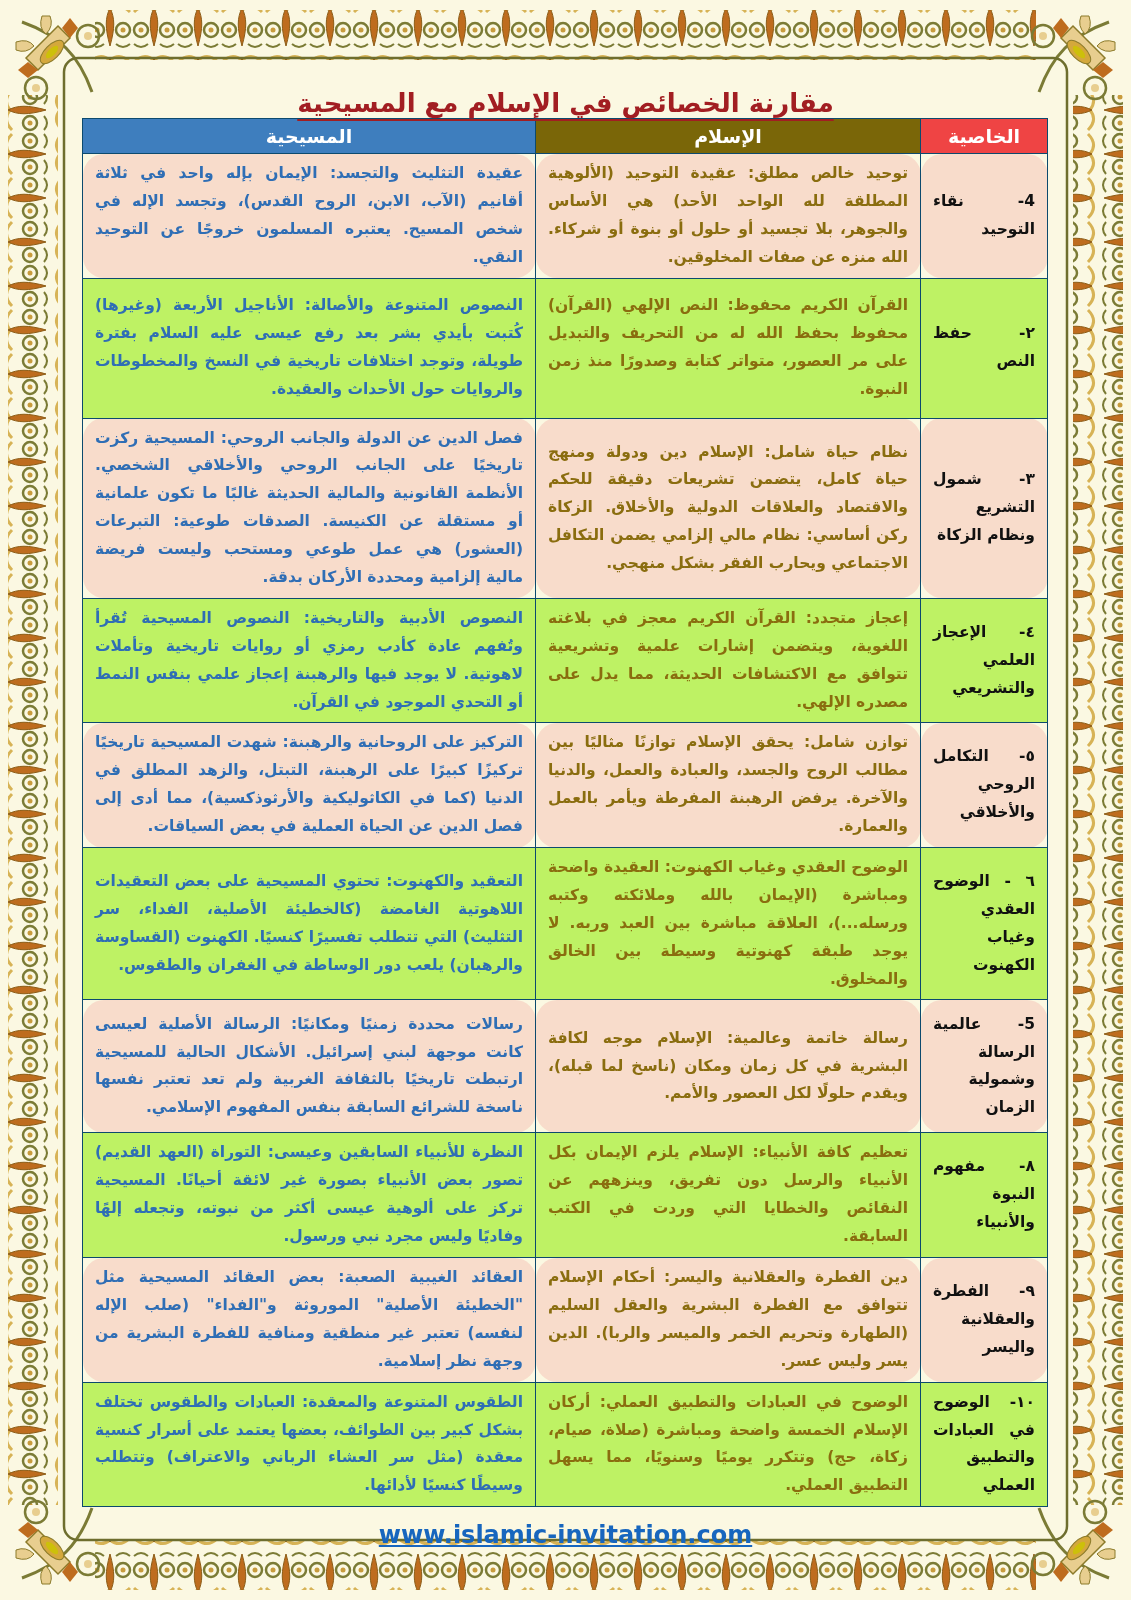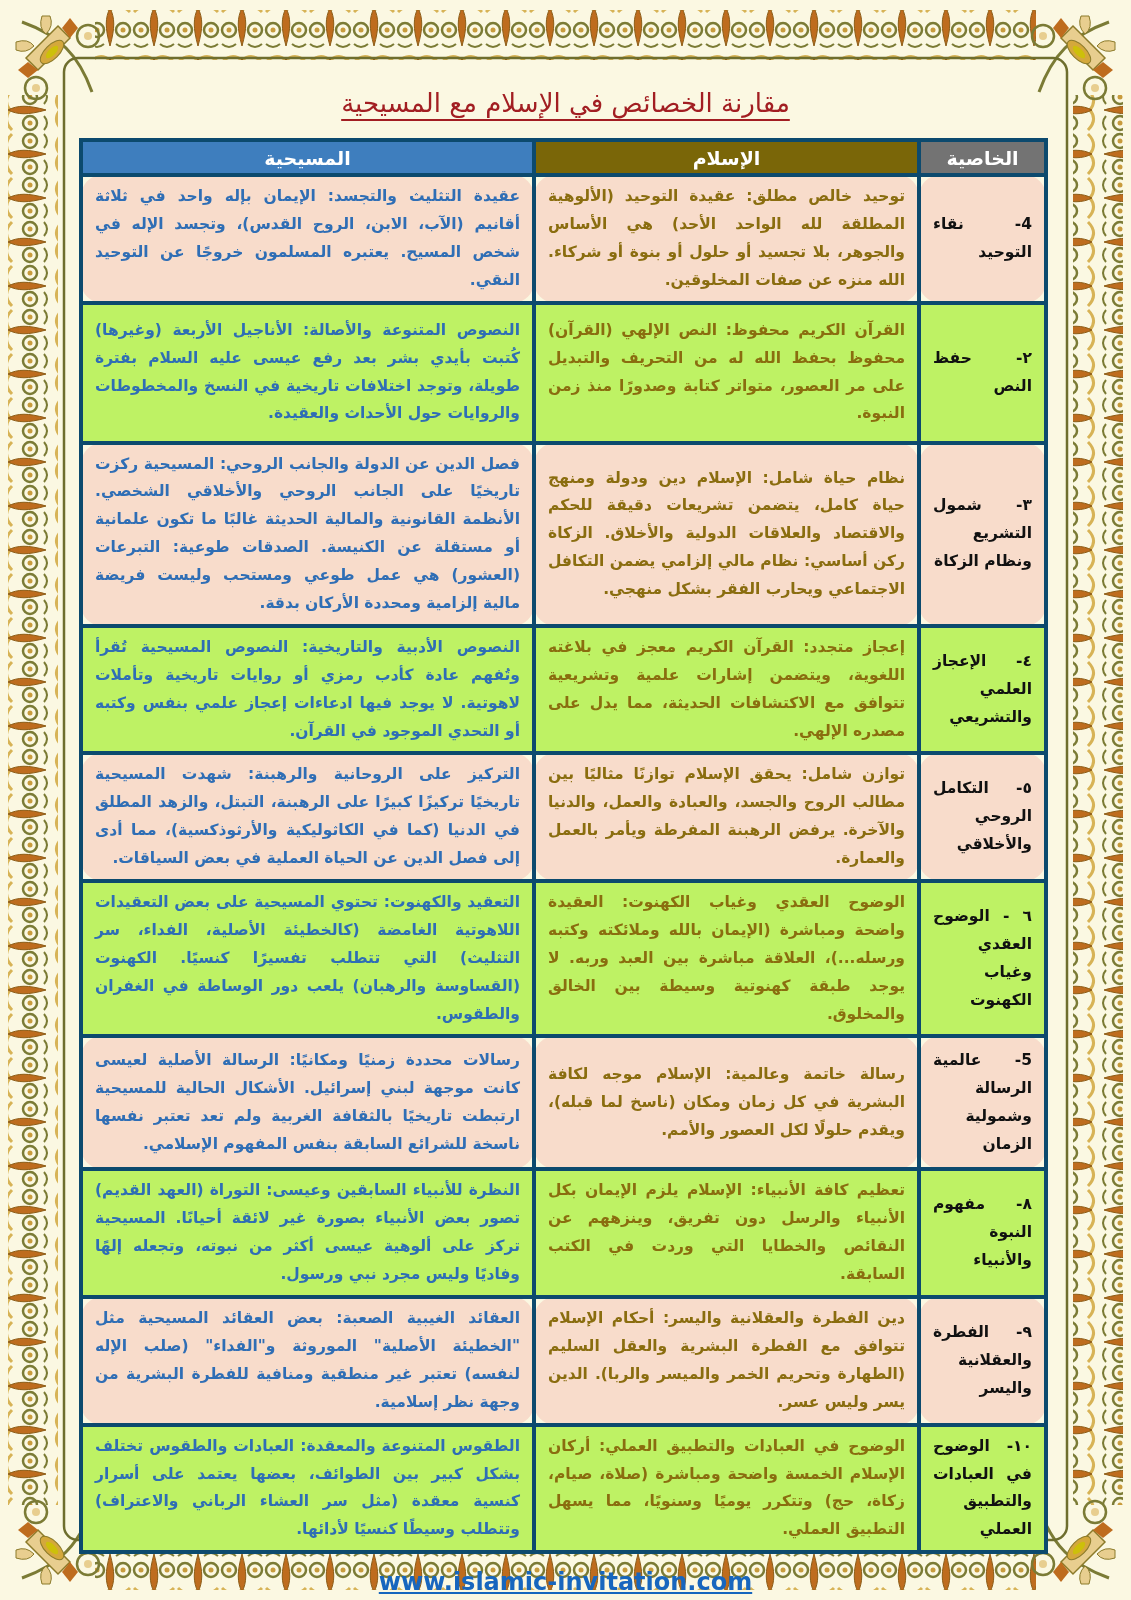--- a/index.html
+++ b/index.html
@@ -10,32 +10,31 @@
     font-family:"DejaVu Sans", sans-serif;
     direction:rtl;
     overflow:hidden;
   }
   .frame-svg { position:absolute; inset:0; z-index:0; }
   .content { position:absolute; top:88px; right:83px; width:965px; z-index:1; }
   .title {
     text-align:center;
     color:#A21E22;
     font-size:26px;
-    font-weight:normal;
+    font-weight:bold;
     text-decoration:underline;
     text-underline-offset:7px;
     text-decoration-thickness:2px;
-    margin-bottom:20px;
   }
   table.cmp { width:100%; border-collapse:collapse; direction:rtl; table-layout:fixed; }
-  .cmp th, .cmp td { border:4px solid #0c4a6e; }
+  .cmp th, .cmp td { border:1px solid #0c4a6e; }
   .cmp thead th {
     height:35px; color:#FFFFFF; font-size:19px; font-weight:bold; text-align:center;
   }
-  .hdr-char { background:#737373; }
+  .hdr-char { background:#ef4444; }
   .hdr-islam { background:#7A6608;margin-top:36px; }
   .hdr-chr  { background:#3E7EBE; }
   .cmp tbody td {
     padding:6px 12px;
     font-weight:bold;
     font-size:15.5px;
     line-height:1.8;
     text-align:justify;
     vertical-align:middle;
   }
@@ -140,21 +139,21 @@
         <td class="c-chr">النصوص المتنوعة والأصالة: الأناجيل الأربعة (وغيرها) كُتبت بأيدي بشر بعد رفع عيسى عليه السلام بفترة طويلة، وتوجد اختلافات تاريخية في النسخ والمخطوطات والروايات حول الأحداث والعقيدة.</td>
       </tr>
       <tr class="pink r3">
         <td class="c-char">٣- شمول التشريع ونظام الزكاة</td>
         <td class="c-islam">نظام حياة شامل: الإسلام دين ودولة ومنهج حياة كامل، يتضمن تشريعات دقيقة للحكم والاقتصاد والعلاقات الدولية والأخلاق. الزكاة ركن أساسي: نظام مالي إلزامي يضمن التكافل الاجتماعي ويحارب الفقر بشكل منهجي.</td>
         <td class="c-chr">فصل الدين عن الدولة والجانب الروحي: المسيحية ركزت تاريخيًا على الجانب الروحي والأخلاقي الشخصي. الأنظمة القانونية والمالية الحديثة غالبًا ما تكون علمانية أو مستقلة عن الكنيسة. الصدقات طوعية: التبرعات (العشور) هي عمل طوعي ومستحب وليست فريضة مالية إلزامية ومحددة الأركان بدقة.</td>
       </tr>
       <tr class="cream r4">
         <td class="c-char">٤- الإعجاز العلمي والتشريعي</td>
         <td class="c-islam">إعجاز متجدد: القرآن الكريم معجز في بلاغته اللغوية، ويتضمن إشارات علمية وتشريعية تتوافق مع الاكتشافات الحديثة، مما يدل على مصدره الإلهي.</td>
-        <td class="c-chr">النصوص الأدبية والتاريخية: النصوص المسيحية تُقرأ وتُفهم عادة كأدب رمزي أو روايات تاريخية وتأملات لاهوتية. لا يوجد فيها ادعاءات إعجاز علمي بنفس وكتبه أو التحدي الموجود في القرآن.</td>
+        <td class="c-chr">النصوص الأدبية والتاريخية: النصوص المسيحية تُقرأ وتُفهم عادة كأدب رمزي أو روايات تاريخية وتأملات لاهوتية. لا يوجد فيها والرهبنة إعجاز علمي بنفس النمط أو التحدي الموجود في القرآن.</td>
       </tr>
       <tr class="pink r5">
         <td class="c-char">٥- التكامل الروحي والأخلاقي</td>
         <td class="c-islam">توازن شامل: يحقق الإسلام توازنًا مثاليًا بين مطالب الروح والجسد، والعبادة والعمل، والدنيا والآخرة. يرفض الرهبنة المفرطة ويأمر بالعمل والعمارة.</td>
         <td class="c-chr">التركيز على الروحانية والرهبنة: شهدت المسيحية تاريخيًا تركيزًا كبيرًا على الرهبنة، التبتل، والزهد المطلق في الدنيا (كما في الكاثوليكية والأرثوذكسية)، مما أدى إلى فصل الدين عن الحياة العملية في بعض السياقات.</td>
       </tr>
       <tr class="cream r6">
         <td class="c-char">٦ - الوضوح العقدي وغياب الكهنوت</td>
         <td class="c-islam">الوضوح العقدي وغياب الكهنوت: العقيدة واضحة ومباشرة (الإيمان بالله وملائكته وكتبه ورسله...)، العلاقة مباشرة بين العبد وربه. لا يوجد طبقة كهنوتية وسيطة بين الخالق والمخلوق.</td>
         <td class="c-chr">التعقيد والكهنوت: تحتوي المسيحية على بعض التعقيدات اللاهوتية الغامضة (كالخطيئة الأصلية، الفداء، سر التثليث) التي تتطلب تفسيرًا كنسيًا. الكهنوت (القساوسة والرهبان) يلعب دور الوساطة في الغفران والطقوس.</td>

